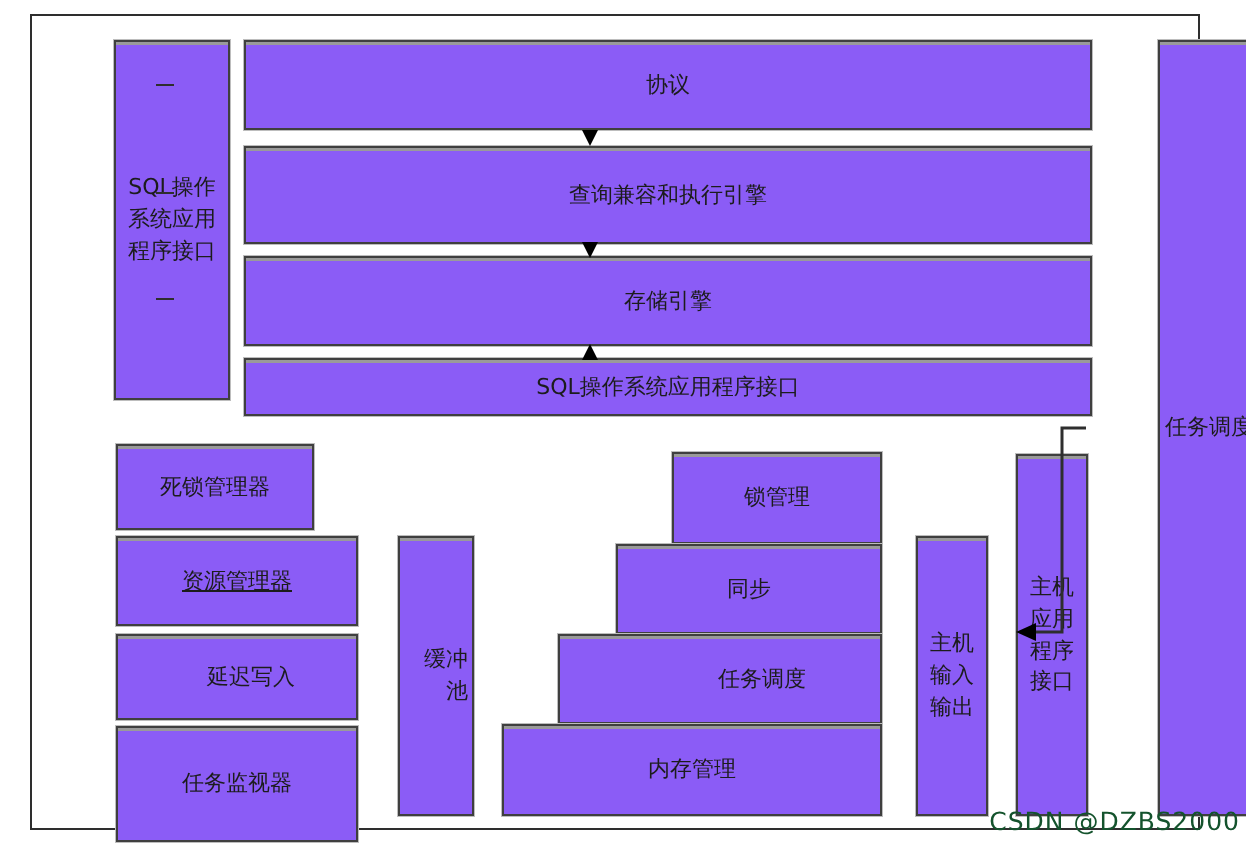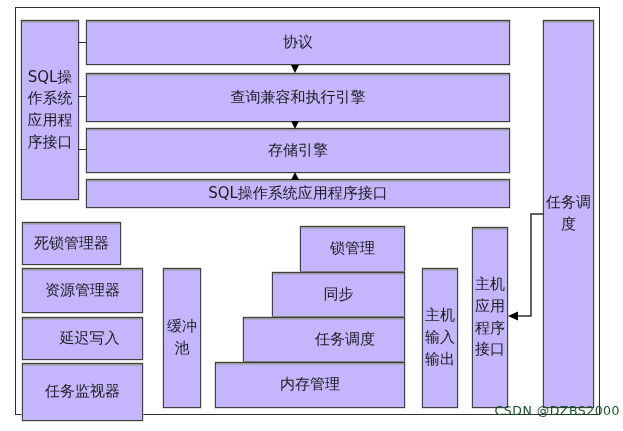--- a/index.html
+++ b/index.html
@@ -13,29 +13,30 @@
   }
   .frame{
     position:absolute;
     border:1.5px solid #2e2e2e;
     background:transparent;
   }
   .box{
     position:absolute;
     border:1px solid #3f3f3f;
     box-shadow:inset 0 1.5px 0 #9a9a9a, 0 0 0 0.5px #bdbdbd;
-    background:#c4b5fd;
+    background:#8b5cf6;
     display:flex;
     align-items:center;
     justify-content:center;
     text-align:center;
-    font-size:15px;
+    font-size:11px;
     line-height:1.45;
     box-sizing:border-box;
     padding:2px;
+    margin-left:36px;
   }
   .conn{
     position:absolute;
     height:0;
     border-top:1.5px solid #2e2e2e;
   }
   .arrow-down{
     position:absolute;
     width:0;height:0;
     border-left:4.5px solid transparent;
@@ -97,31 +98,31 @@
   <div class="arrow-down" style="left:291px;top:121px;"></div>
   <div class="arrow-up" style="left:291px;top:172px;"></div>
 
   <div class="box" style="left:543px;top:20px;width:51px;height:388px;">
     <span>任务调度</span>
   </div>
 
   <div class="box" style="left:22px;top:222px;width:99px;height:43px;">
     <span>死锁管理器</span>
   </div>
-  <div class="box" style="left:22px;top:268px;width:121px;height:45px;">
+  <div class="box" style="left:22px;top:268px;width:121px;height:45px;text-decoration:underline;">
     <span>资源管理器</span>
   </div>
   <div class="box" style="left:22px;top:317px;width:121px;height:43px;padding-left:16px;">
     <span>延迟写入</span>
   </div>
   <div class="box" style="left:22px;top:363px;width:121px;height:58px;">
     <span>任务监视器</span>
   </div>
 
-  <div class="box" style="left:163px;top:268px;width:38px;height:140px;">
+  <div class="box" style="left:163px;top:268px;width:38px;height:140px;text-align:right;">
     <span>缓冲池</span>
   </div>
 
   <div class="box" style="left:300px;top:226px;width:105px;height:46px;">
     <span>锁管理</span>
   </div>
   <div class="box" style="left:272px;top:272px;width:133px;height:45px;">
     <span>同步</span>
   </div>
   <div class="box" style="left:243px;top:317px;width:162px;height:45px;padding-left:44px;">

